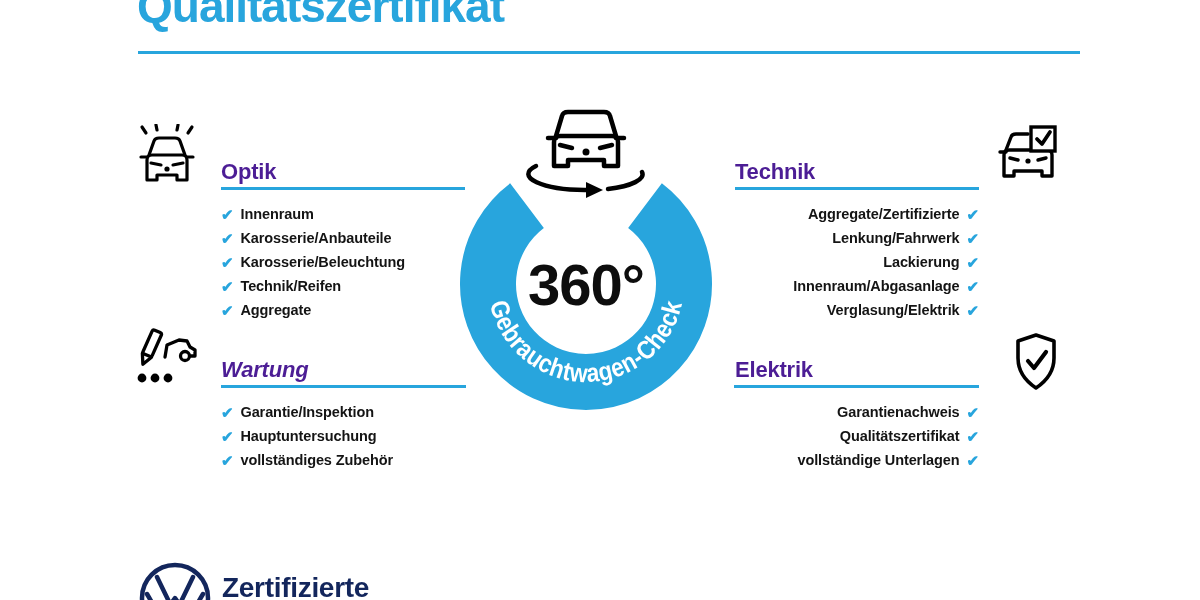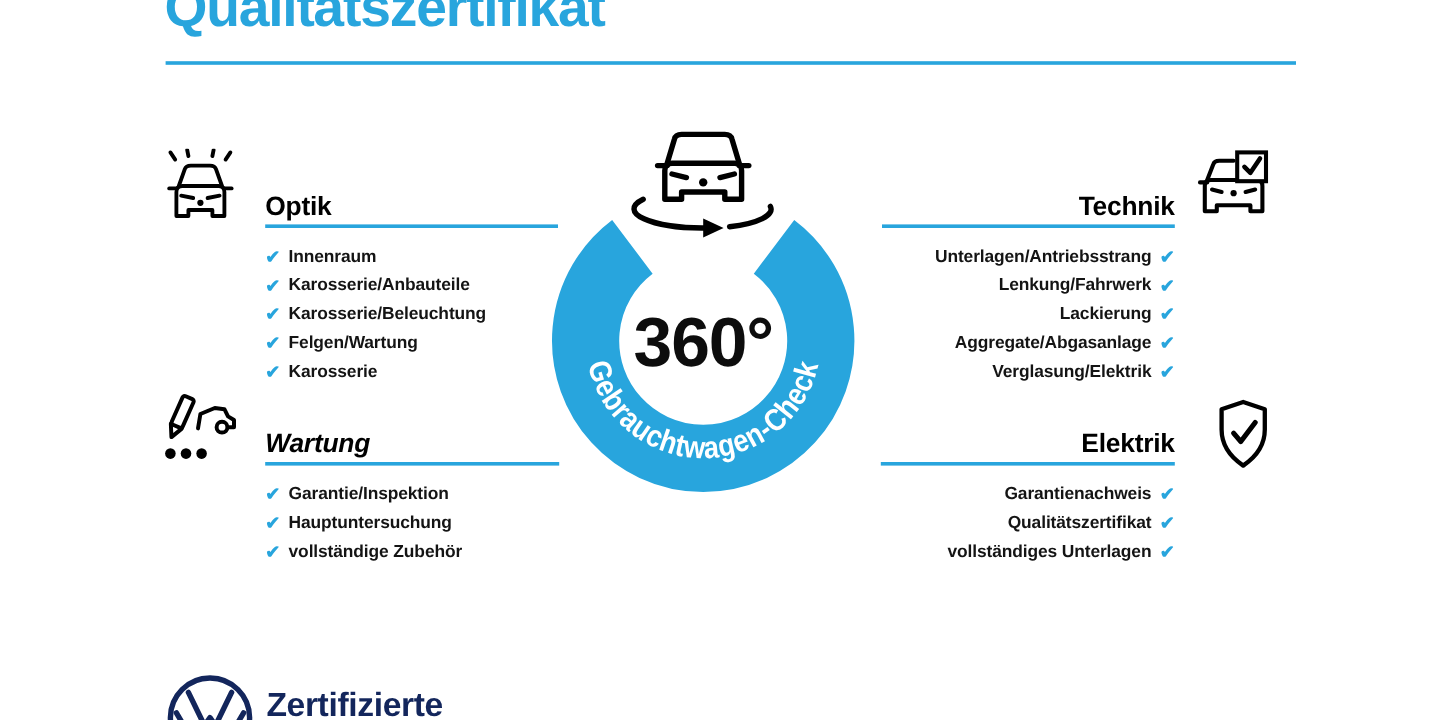--- a/index.html
+++ b/index.html
@@ -15,24 +15,24 @@
   .abs{position:absolute;}
   
   #page-title{
     left:137px;top:-17px;font-size:46px;font-weight:bold;line-height:1;
     letter-spacing:-1px;color:var(--blue);white-space:nowrap;
   }
   .rule{position:absolute;height:3px;background:var(--blue);}
   #title-rule{left:138px;top:51px;width:942px;}
   
   .sec-title{
-    position:absolute;font-size:22px;font-weight:bold;color:#000000;
+    position:absolute;font-size:22px;font-weight:bold;color:#4c1d95;
     line-height:26px;letter-spacing:-0.2px;white-space:nowrap;
   }
-  .sec-title.right{text-align:right;}
+  .sec-title.right{}
   
   ul.checklist{list-style:none;margin:0;padding:0;position:absolute;}
   ul.checklist li{
     display:flex;align-items:center;height:24px;gap:7px;
     font-size:14.5px;font-weight:bold;color:var(--ink);letter-spacing:-0.1px;
     white-space:nowrap;
   }
   ul.checklist.right li{flex-direction:row-reverse;}
   ul.checklist .chk{color:var(--blue);font-size:15px;line-height:1;}
   
@@ -83,25 +83,25 @@
     <li>
       <span class="chk">✔</span>
       <span>Karosserie/Anbauteile</span>
     </li>
     <li>
       <span class="chk">✔</span>
       <span>Karosserie/Beleuchtung</span>
     </li>
     <li>
       <span class="chk">✔</span>
-      <span>Felgen/Wartung</span>
-    </li>
-    <li>
-      <span class="chk">✔</span>
-      <span>Karosserie</span>
+      <span>Technik/Reifen</span>
+    </li>
+    <li>
+      <span class="chk">✔</span>
+      <span>Aggregate</span>
     </li>
   </ul>
 
 <div class="abs icon" style="left:134px;top:328px;">
   <svg width="64" height="62" viewBox="0 0 64 62">
     <g class="lineart" stroke-width="3.3">
       <g transform="rotate(24 17 18)">
         <rect x="12" y="2" width="10" height="26" rx="2"></rect>
         <path d="M12,28 L17,38 L22,28"></path>
       </g>
@@ -119,21 +119,21 @@
     <li>
       <span class="chk">✔</span>
       <span>Garantie/Inspektion</span>
     </li>
     <li>
       <span class="chk">✔</span>
       <span>Hauptuntersuchung</span>
     </li>
     <li>
       <span class="chk">✔</span>
-      <span>vollständige Zubehör</span>
+      <span>vollständiges Zubehör</span>
     </li>
   </ul>
 
 <div class="abs icon" style="left:998px;top:124px;">
   <svg width="64" height="64" viewBox="0 0 64 64">
     <g class="lineart" stroke-width="3.4">
       <path d="M8,26 L13,13 Q14,10 18,10 L30,10"></path>
       <path d="M2,28 L8,28"></path>
       <path d="M6,52 L6,31 Q6,26 11,26 L49,26 Q54,26 54,31 L54,52 L44,52 L44,47 L16,47 L16,52 Z"></path>
       <path d="M12,34 L20,36"></path>
@@ -142,33 +142,33 @@
     <circle cx="30" cy="37" r="2.6" fill="#000"></circle>
     <rect x="33" y="3" width="24" height="24" fill="#fff" stroke="#000" stroke-width="3.4"></rect>
     <path class="lineart" stroke-width="3.8" d="M39,15 L44,20 L52,8"></path>
   </svg>
 </div>
 <div class="sec-title right" style="left:735px;top:159px;width:244px;">Technik</div>
 <div class="rule" style="left:735px;top:187px;width:244px;"></div>
 <ul class="checklist right" style="left:679px;top:202px;width:300px;">
     <li>
       <span class="chk">✔</span>
-      <span>Unterlagen/Antriebsstrang</span>
+      <span>Aggregate/Zertifizierte</span>
     </li>
     <li>
       <span class="chk">✔</span>
       <span>Lenkung/Fahrwerk</span>
     </li>
     <li>
       <span class="chk">✔</span>
       <span>Lackierung</span>
     </li>
     <li>
       <span class="chk">✔</span>
-      <span>Aggregate/Abgasanlage</span>
+      <span>Innenraum/Abgasanlage</span>
     </li>
     <li>
       <span class="chk">✔</span>
       <span>Verglasung/Elektrik</span>
     </li>
   </ul>
 
 <div class="abs icon" style="left:1008px;top:331px;">
   <svg width="56" height="62" viewBox="0 0 56 62">
     <g class="lineart" stroke-width="3.6">
@@ -183,21 +183,21 @@
     <li>
       <span class="chk">✔</span>
       <span>Garantienachweis</span>
     </li>
     <li>
       <span class="chk">✔</span>
       <span>Qualitätszertifikat</span>
     </li>
     <li>
       <span class="chk">✔</span>
-      <span>vollständiges Unterlagen</span>
+      <span>vollständige Unterlagen</span>
     </li>
   </ul>
 
 <div class="abs" id="center-graphic">
   <svg width="300" height="330" viewBox="0 0 300 330">
 
     <path class="ring" stroke-width="56" d="M 87 105.7 A 98 98 0 1 0 205 105.7"></path>
 
     <g>
       <g class="lineart" stroke-width="4.5">

